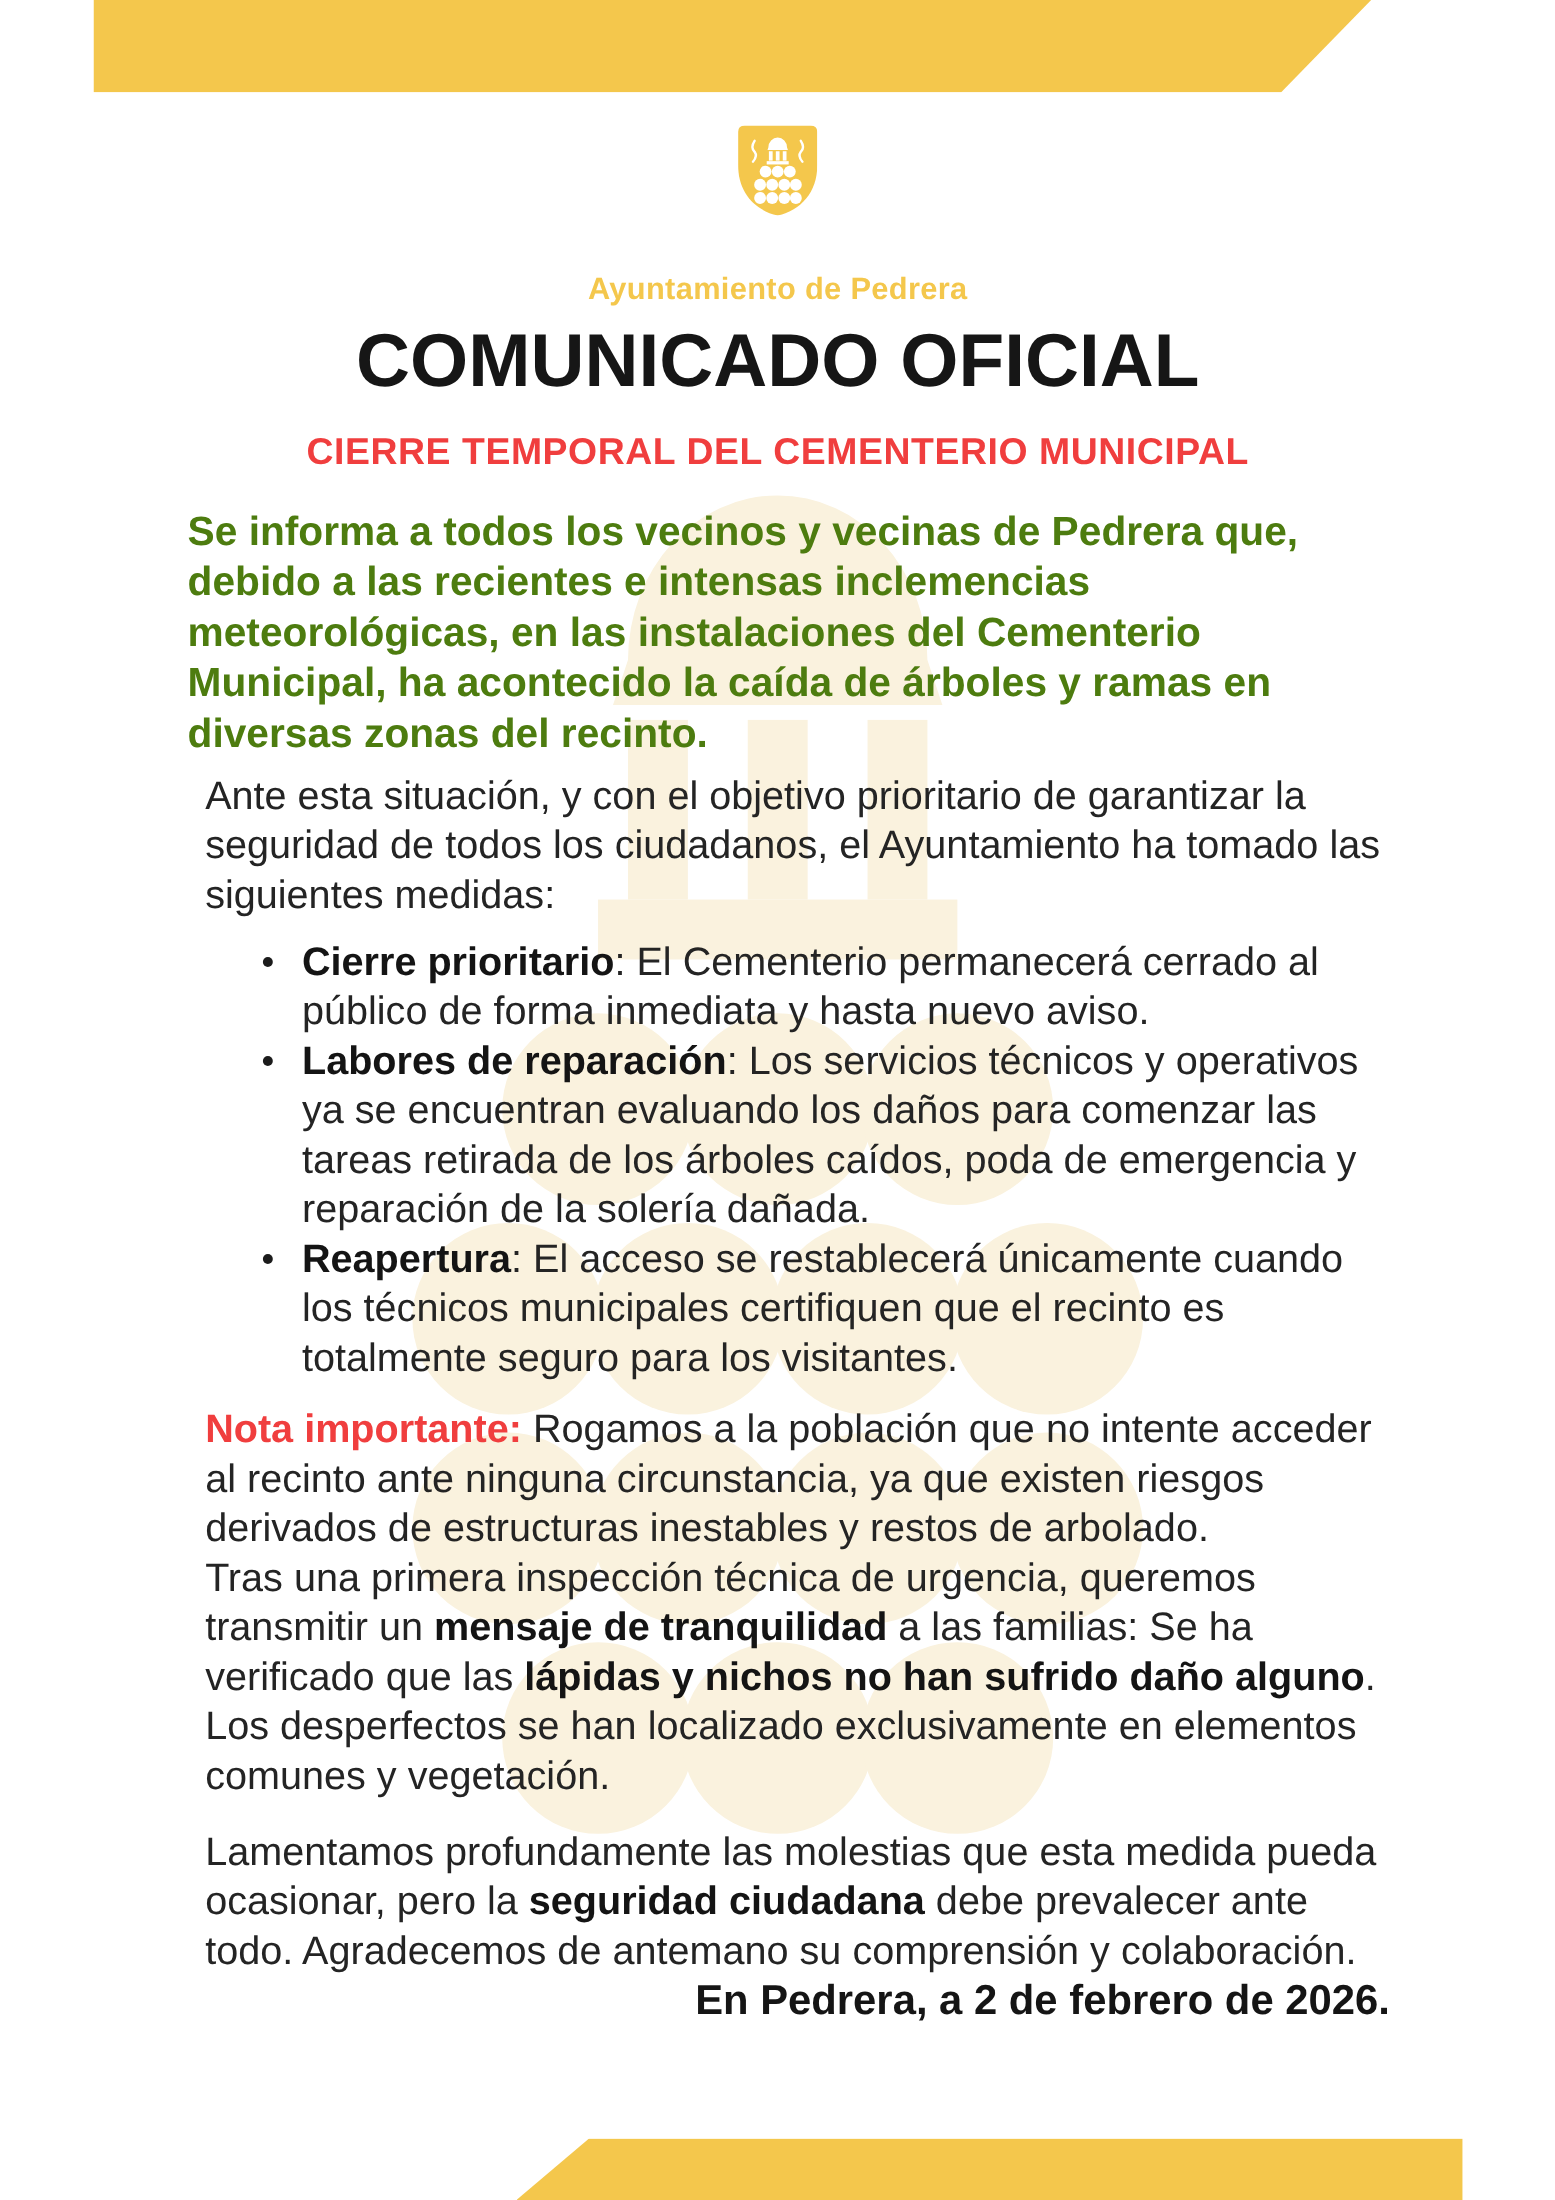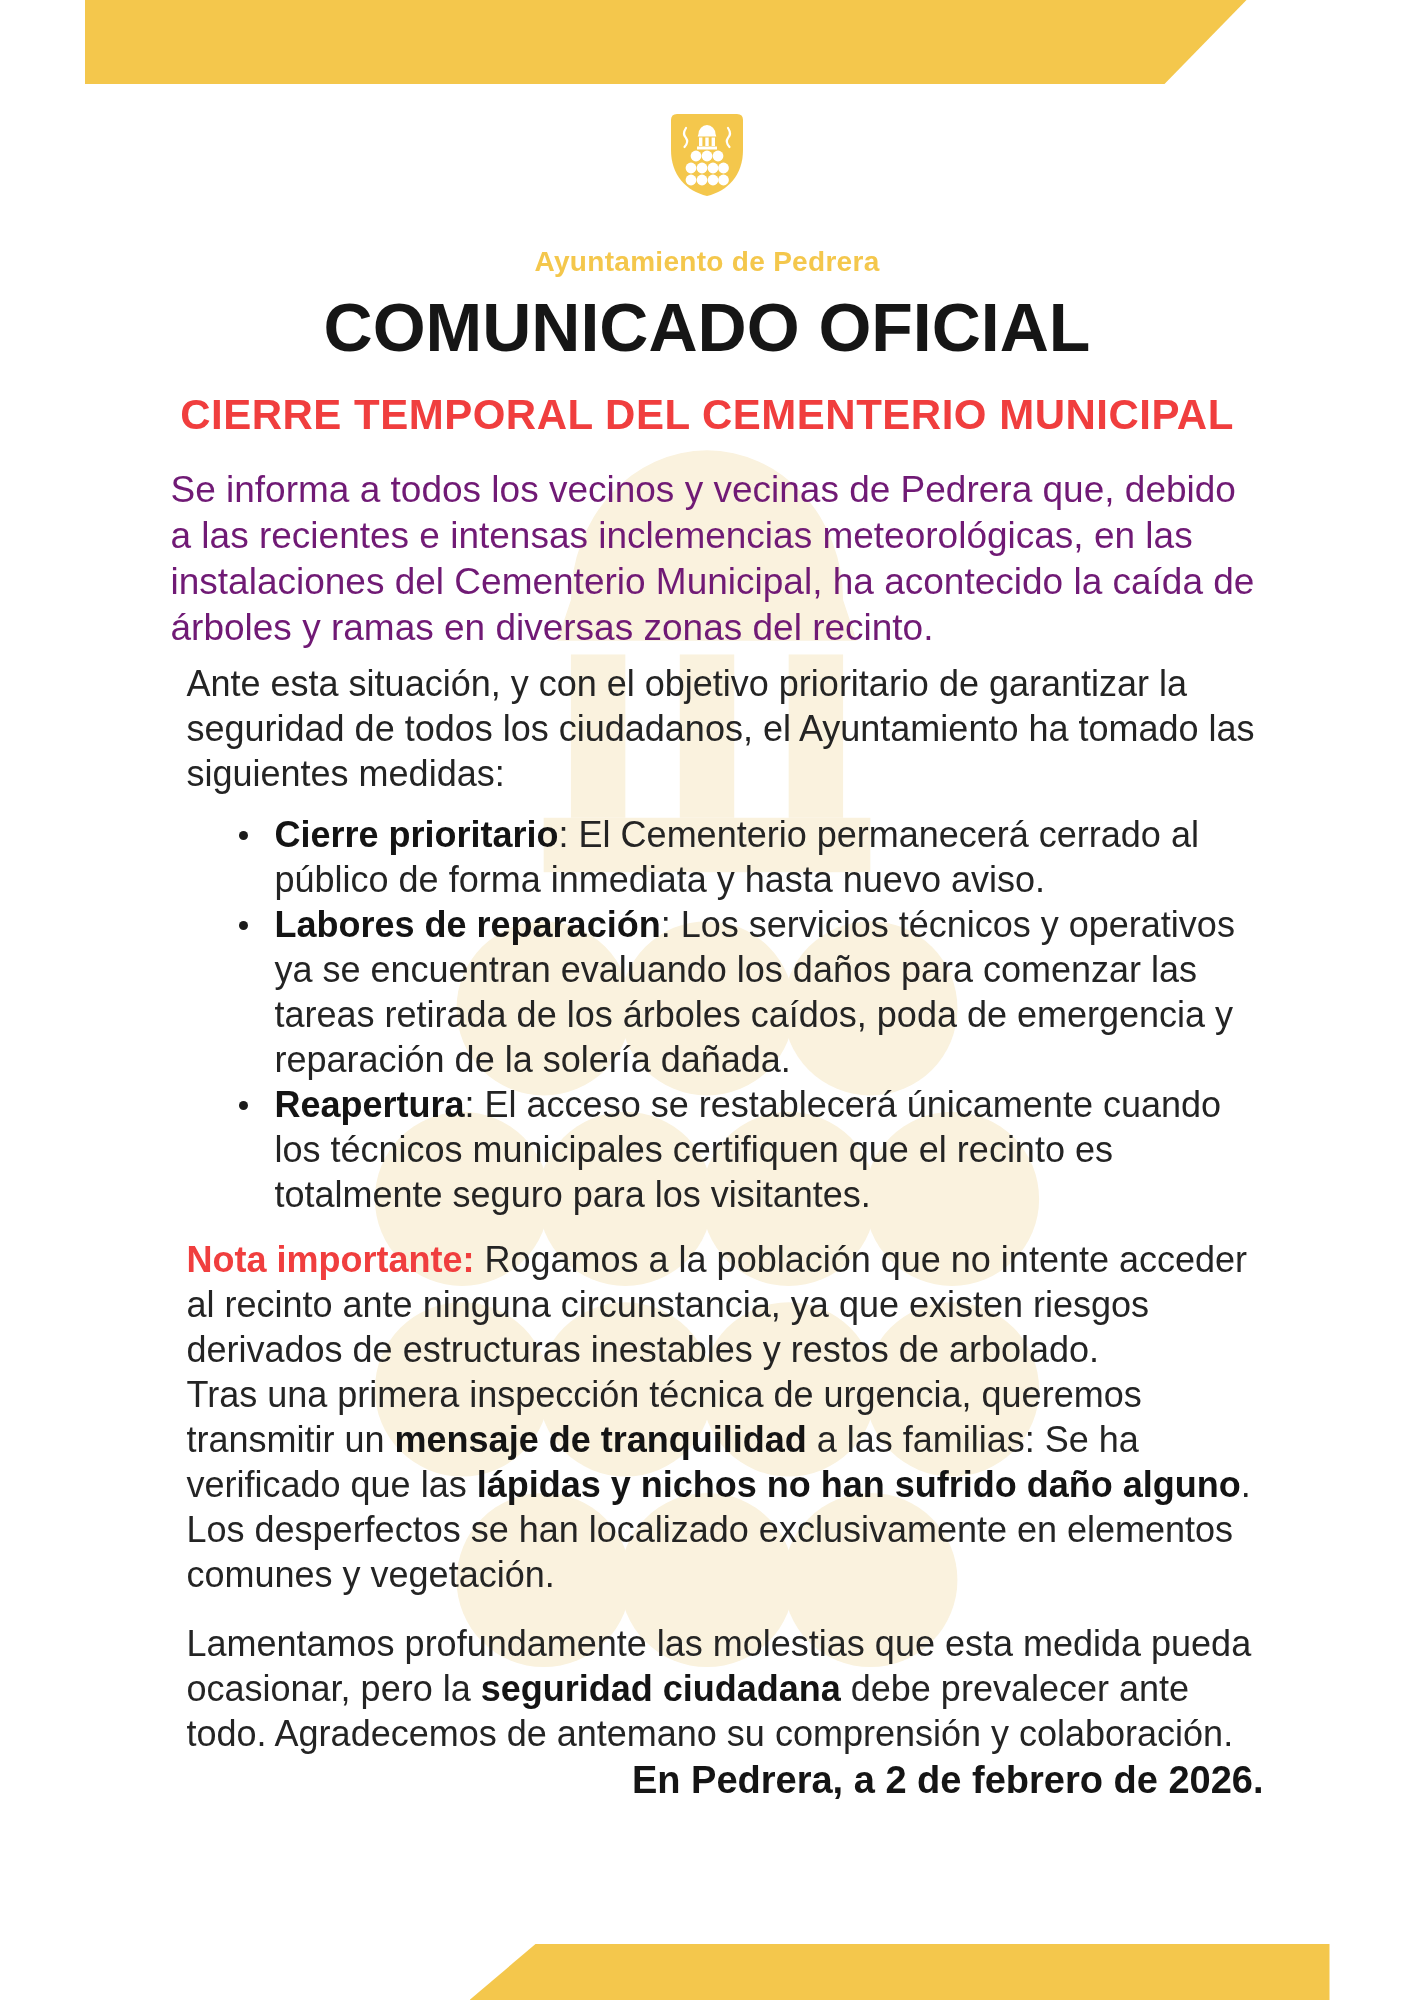--- a/index.html
+++ b/index.html
@@ -48,34 +48,34 @@
   }
   h1.main-title{
     position:relative;
     margin-top:14px;text-align:center;
     font-size:68px;font-weight:800;line-height:1.05;
     color:#161616;letter-spacing:0;
   }
   h2.sub-title{
     position:relative;
     margin-top:30px;text-align:center;
-    font-size:42px;font-weight:800;line-height:1.05;
+    font-size:34px;font-weight:800;line-height:1.05;
     color:var(--red);letter-spacing:.5px;
     white-space:nowrap;
   }
   main{
     position:relative;
     margin-top:30px;
     padding:0 66px 0 86px;
     color:#242424;
     font-size:36px;line-height:45px;
   }
   p.intro{
     font-size:37px;line-height:46px;
-    font-weight:400;color:#701a75;
+    font-weight:700;color:#4d7c0f;
   }
   .indented{padding-left:16px;}
   p.situation{margin-top:10px;}
   ul.measures{
     list-style:none;
     margin-top:16px;
   }
   ul.measures li{
     position:relative;
     padding-left:88px;

